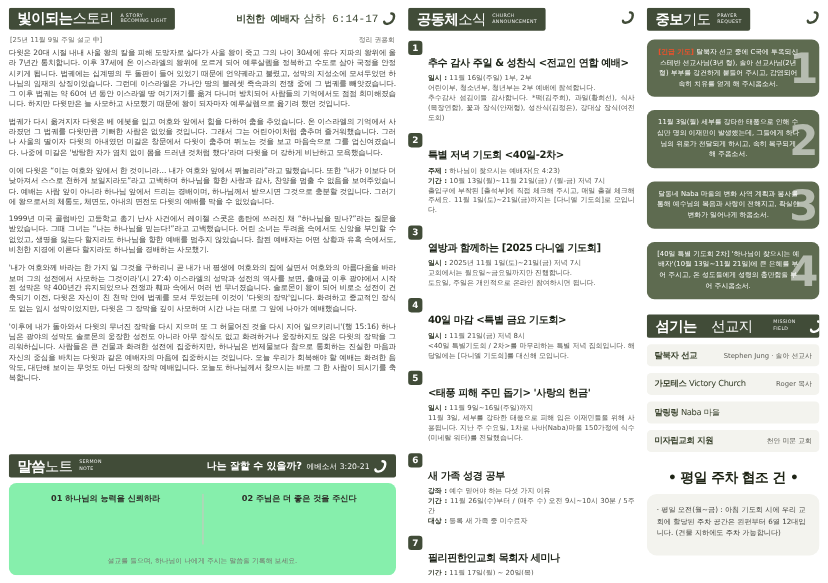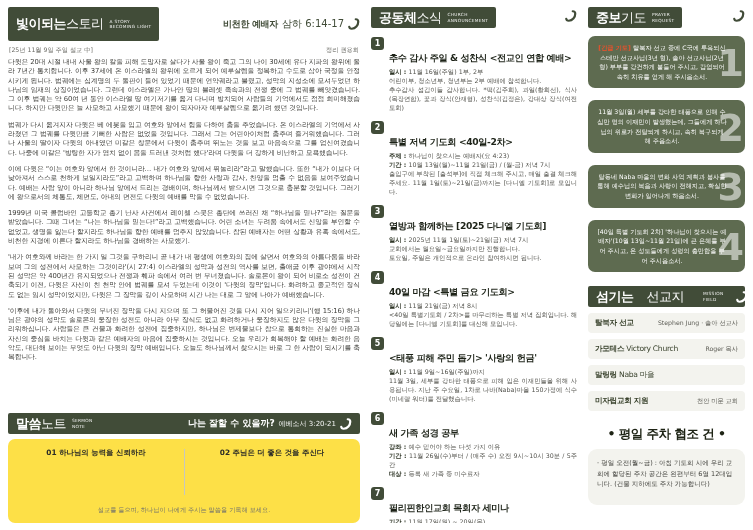--- a/index.html
+++ b/index.html
@@ -18,33 +18,33 @@
   .bar-light{font-weight:normal;font-size:13px;letter-spacing:-0.5px;opacity:.96;white-space:nowrap;}
   .bar-sub{font-size:4.3px;line-height:1.25;margin-left:6px;letter-spacing:.3px;opacity:.92;}
   .bar-sub span{display:block;}
 
   .hook-icon{display:inline-flex;flex:none;}
   .hook-green{color:#414c38;}
   .hook-white{color:#ffffff;}
 
   
   .left-head{display:flex;align-items:center;}
-  .left-bar{height:34px;}
-  .verse-group{margin-left:auto;display:flex;align-items:center;gap:4px;}
+  .left-bar{height:20px;}
+  .verse-group{margin-left:auto;display:flex;align-items:center;gap:4px;font-family:Liberation Mono, monospace;}
   .verse-title{color:#414c38;font-weight:bold;font-size:9px;letter-spacing:-0.3px;}
   .verse-ref{color:#414c38;font-size:10px;}
   .meta-row{display:flex;justify-content:space-between;font-size:6.2px;color:#6a6a64;margin:5px 1px 3px;}
   .paras{flex:1;overflow:hidden;}
   .para{font-size:6.8px;line-height:1.37;color:#3c3c38;text-align:justify;margin:0 0 7px;letter-spacing:-0.1px;}
 
   .sermon-bar{height:21px;margin-top:4px;}
   .sermon-q{margin-left:auto;display:flex;align-items:center;gap:4px;text-align:center;}
   .sermon-q-title{font-weight:bold;font-size:9px;}
   .sermon-q-ref{font-size:7px;opacity:.95;}
-  .note-box{background:#fde047;border-radius:7px;margin-top:5px;height:84px;position:relative;flex:none;
+  .note-box{background:#86efac;border-radius:7px;margin-top:5px;height:84px;position:relative;flex:none;
     display:grid;grid-template-columns:1fr 1fr;padding-top:9px;box-sizing:border-box;}
   .note-box:before{content:"";position:absolute;left:50%;top:10px;bottom:28px;width:1px;background:#c7c7bf;}
   .note-point{text-align:center;font-weight:bold;font-size:7.4px;color:#2c2c27;}
   .note-hint{position:absolute;left:0;right:0;bottom:8px;text-align:center;font-size:6.2px;color:#73736b;
     font-family:"DejaVu Serif","Liberation Serif",serif;}
 
   
   .sec-head{display:flex;align-items:flex-start;}
   .sec-head .bar{height:21px;}
   .sec-head .hook-icon{margin-left:auto;margin-top:3px;}

